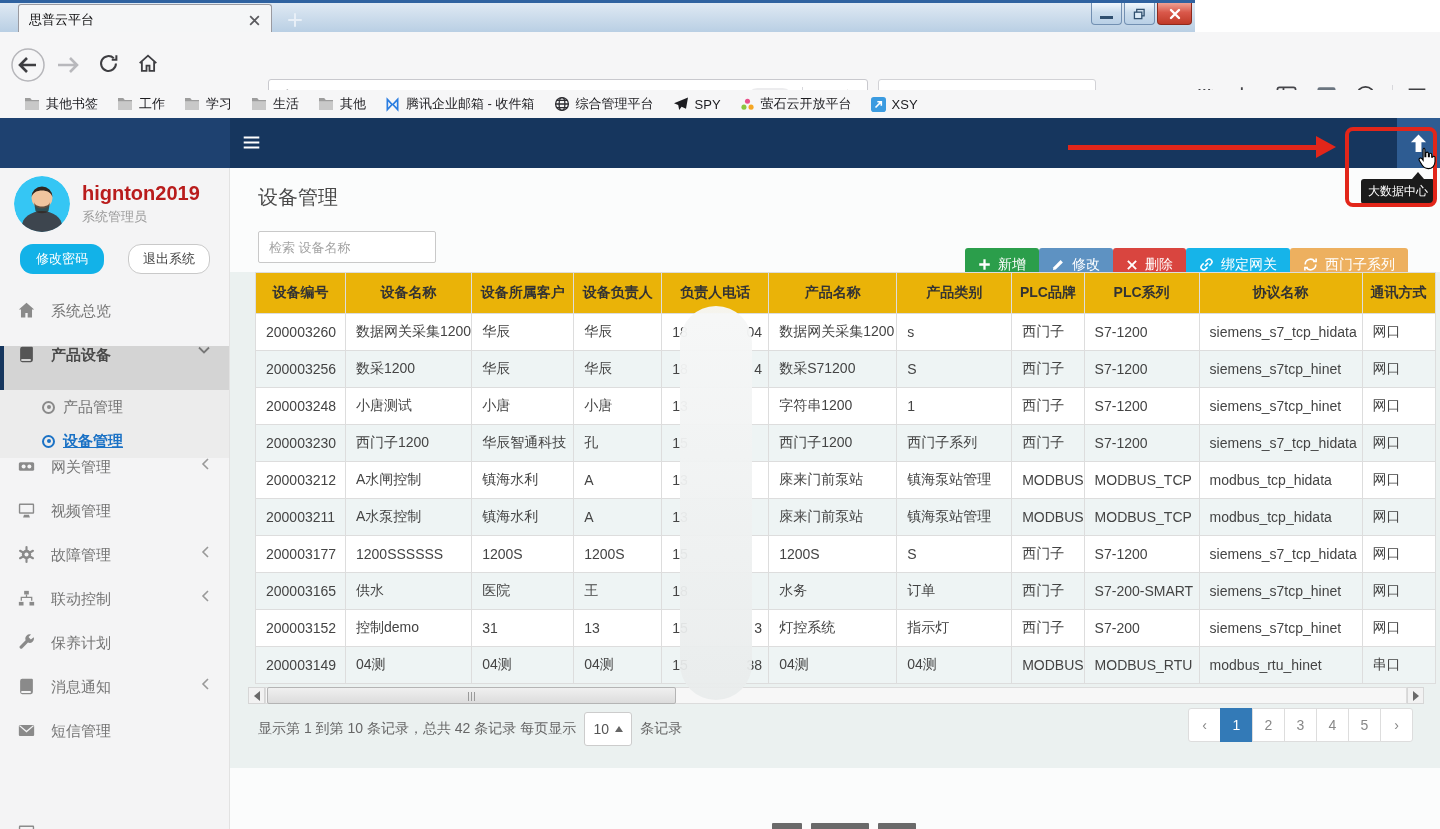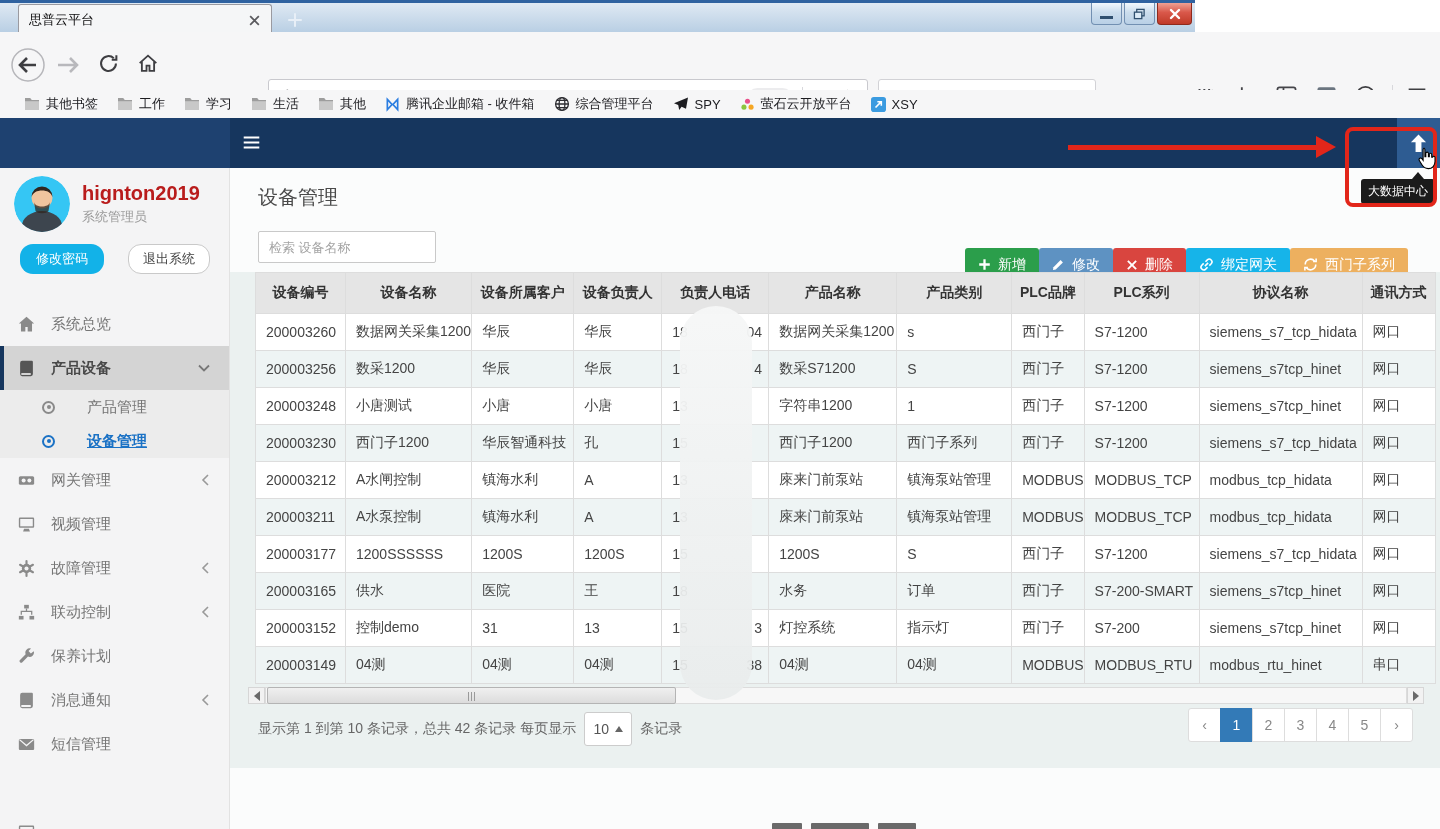--- a/index.html
+++ b/index.html
@@ -65,50 +65,50 @@
   #sidebar{position:absolute;left:0;top:168px;width:230px;height:661px;background:#f4f4f5;
     border-right:1px solid #e2e2e2;overflow:hidden}
   #avatar{position:absolute;left:14px;top:8px;width:56px;height:56px;border-radius:50%;overflow:hidden}
   #uname{position:absolute;left:82px;top:14px;font-size:20px;font-weight:700;color:#b91c1c}
   #urole{position:absolute;left:82px;top:40px;font-size:13px;color:#9a9a9a}
   .sbtn{position:absolute;top:76px;height:30px;border-radius:13px;font-size:13px;
     display:flex;align-items:center;justify-content:center}
   #btnpass{left:20px;width:84px;background:#12b2e8;color:#fff}
   #btnout{left:128px;width:82px;background:#fff;border:1px solid #c9c9c9;color:#444}
   #sidemenu{position:absolute;left:0;top:134px;width:230px}
-  .mitem{position:relative;height:44px;display:flex;align-items:center;padding-left:18px;color:#757575}
+  .mitem{position:relative;height:44px;display:flex;padding-left:18px;color:#757575}
   .mitem .mic{width:17px;height:17px;color:#8a8a8a;flex:none}
   .mitem .mlb{margin-left:16px;font-size:15px}
   .mitem.active{background:#d4d4d4;border-left:4px solid #16365e;padding-left:14px;color:#4a4a4a;font-weight:700}
   .mitem.active .mic{color:#555}
   .chev{position:absolute;right:20px;color:#999}
   .msub{background:#ececec}
   .sitem{height:34px;display:flex;align-items:center;padding-left:42px}
   .ring{width:13px;height:13px;border:2px solid #8a8a8a;border-radius:50%;position:relative;flex:none}
   .ring::after{content:'';position:absolute;inset:2.5px;background:#8a8a8a;border-radius:50%}
-  .sitem .slb{margin-left:32px;font-size:15px;color:#757575}
+  .sitem .slb{margin-left:8px;font-size:15px;color:#757575}
   .sitem.active .ring{border-color:#1b72c5}
   .sitem.active .ring::after{background:#1b72c5}
   .sitem.active .slb{color:#1b72c5;text-decoration:underline;font-weight:700}
   #cutitem{position:absolute;left:18px;top:656px;color:#8a8a8a}
 
   
   #main{position:absolute;left:230px;top:168px;width:1210px;height:661px;background:#fbfcfc}
   #pagetitle{position:absolute;left:28px;top:16px;font-size:20px;color:#4a4a4a}
   #devsearch{position:absolute;left:28px;top:63px;width:178px;height:32px;border:1px solid #c9c9c9;
     border-radius:2px;background:#fff;padding:0 10px;font-size:13px;color:#333;outline:none;
     font-family:"Liberation Sans","DejaVu Sans",sans-serif}
   #devsearch::placeholder{color:#a3a3a3}
   #crudbar{position:absolute;right:32px;top:80px;display:flex;}
   .cbtn{height:33px;border:none;border-radius:3px;color:#fff;font-size:14px;display:flex;
     align-items:center;gap:7px;padding:0 13px;font-family:inherit}
   #panel{position:absolute;left:0;top:104px;width:1210px;height:496px;background:#ebf1f0}
   #tbl{position:absolute;left:25px;top:0;border-collapse:collapse;background:#fff;table-layout:fixed}
   #tbl th{border:1px solid #ddd;height:41px;font-size:14px;font-weight:700;color:#333;text-align:center;
-    background:#e5e5e5;padding:4px 4px;overflow:hidden;white-space:nowrap}
+    background:#eab308;padding:4px 4px;overflow:hidden;white-space:nowrap}
   #tbl td{border:1px solid #ddd;height:37px;font-size:14px;color:#444;padding:0 0 0 10px;
     overflow:hidden;white-space:nowrap;position:relative}
   #tbl tbody tr:nth-child(even) td{background:#eef4f4}
   .sfx{position:absolute;right:6px;top:50%;transform:translateY(-50%)}
   #blob{position:absolute;left:450px;top:34px;width:72px;height:394px;border-radius:40px;
     background:linear-gradient(rgba(246,247,247,.96),rgba(233,236,236,.93));z-index:30}
   
   .hsbtn{position:absolute;top:415px;width:17px;height:17px;background:#f2f2f2;border:1px solid #d6d6d6;
     display:flex;align-items:center;justify-content:center}
   #hstrack{position:absolute;left:35px;top:415px;width:1142px;height:17px;background:#f7f7f7;border:1px solid #dcdcdc}

